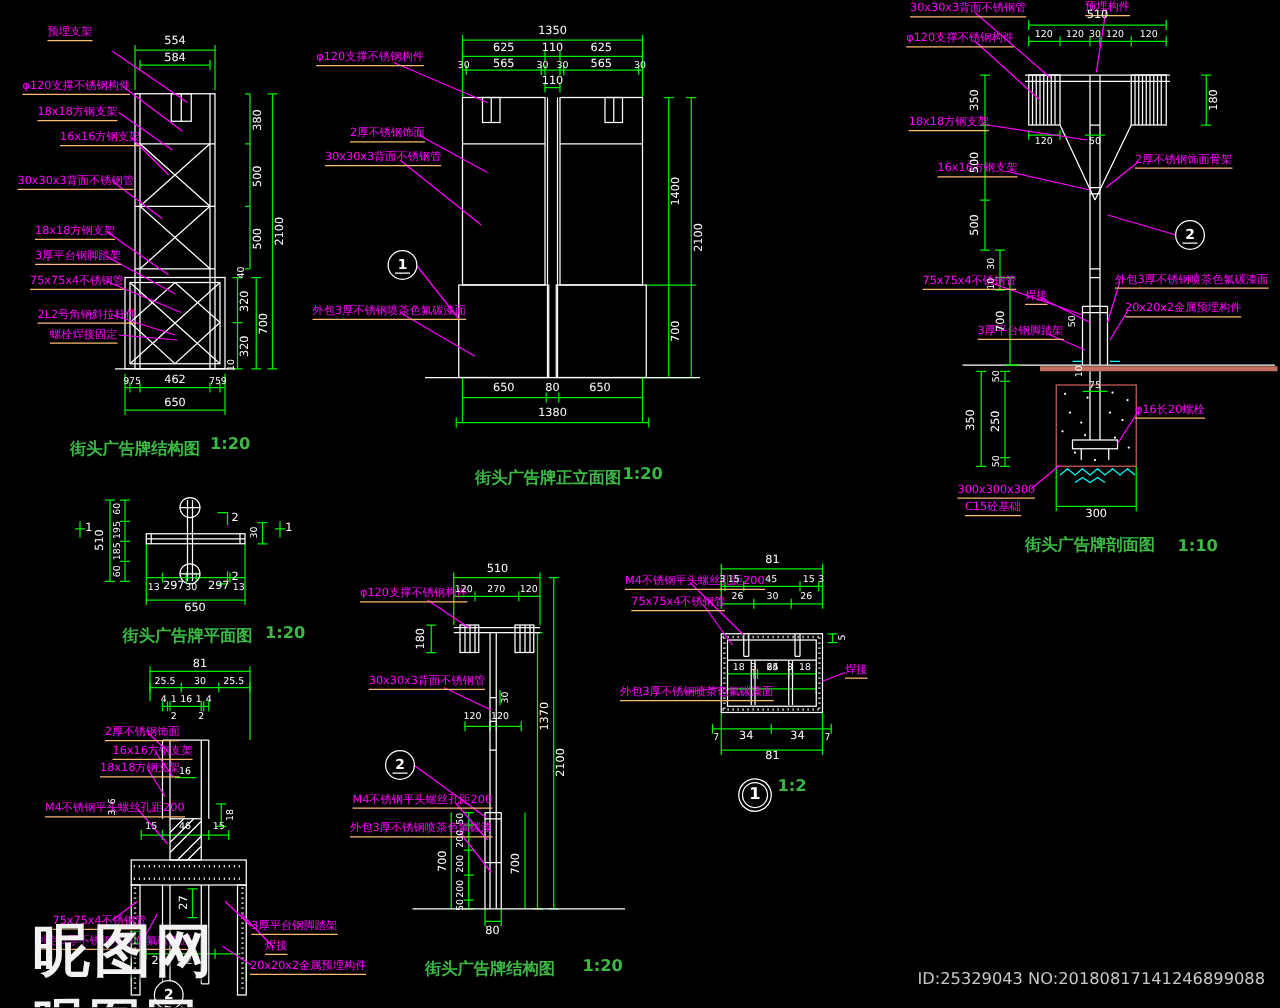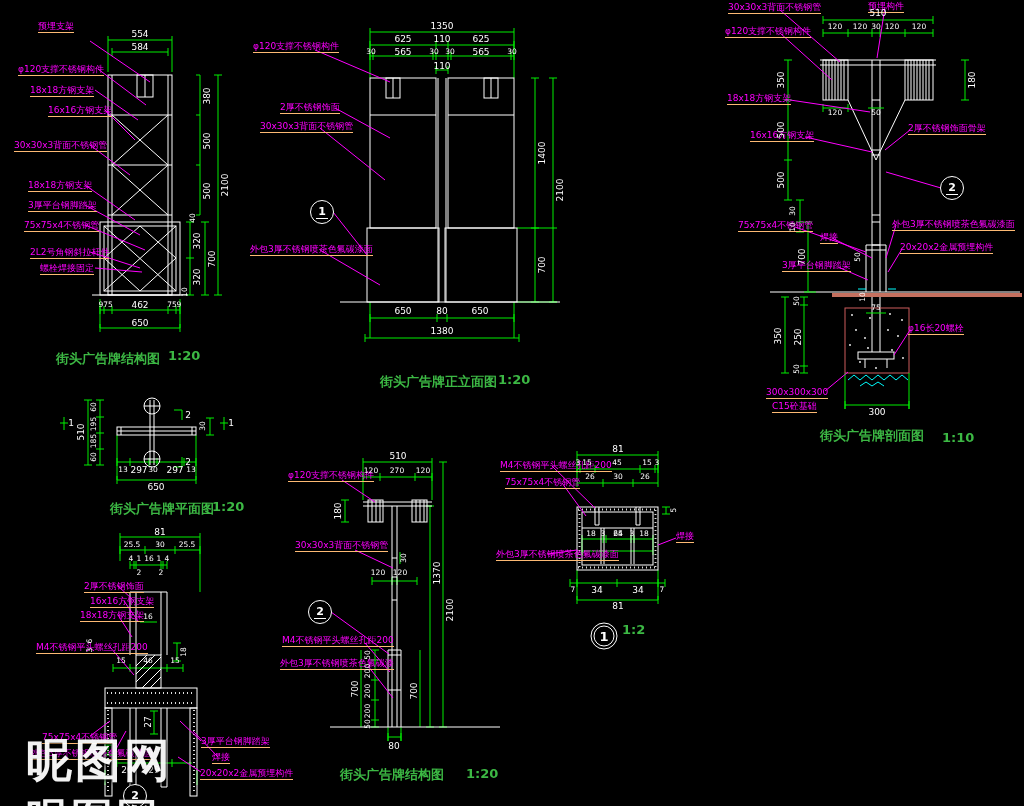--- a/index.html
+++ b/index.html
@@ -258,21 +258,21 @@
     <span class="d dv ds" style="left:54px;top:34px">195</span>
     <span class="d dv ds" style="left:54px;top:51px">185</span>
     <span class="d dv ds" style="left:54px;top:67px">60</span>
     <span class="d dv ds" style="left:163px;top:36px">30</span>
     <span class="d ds" style="left:83px;top:80px">13</span>
     <span class="d" style="left:99px;top:80px">297</span>
     <span class="d ds" style="left:113px;top:80px">30</span>
     <span class="d" style="left:135px;top:80px">297</span>
     <span class="d ds" style="left:151px;top:80px">13</span>
     <span class="d" style="left:116px;top:97px">650</span>
-    <span class="ti" style="left:70px;top:110px">街头广告牌平面图</span>
+    <span class="ti" style="left:58px;top:110px">街头广告牌平面图</span>
     <span class="ti" style="left:172px;top:109px">1:20</span>
   </div>
 
   <div class="view" style="left:20px;top:525px;width:260px;height:281px;">
     <svg width="260" height="281">
       <g stroke="#00ee00" fill="none" stroke-width="1">
         <path d="M100 12H180M100 8V16M180 8V16M100 25H180M100 21V29M125 21V29M155 21V29M180 21V29"></path>
         <path d="M110 40H147M110 36V44M114 36V44M116 36V44M141 36V44M143 36V44M147 36V44M100 16V36M180 16V67"></path>
         <path d="M120 97H137M157 118V136M153 118H161M153 136H161M93 143H163M93 139V147M110 139V147M147 139V147M163 139V147"></path>
         <path d="M134 186V209M130 186H138M130 209H138M88 220V230M84 220H92M84 230H92M97 238H172M97 234V242M117 234V242M152 234V242M85 245V260M177 245V260"></path>
@@ -431,14 +431,15 @@
     <span class="d ds" style="left:172px;top:150px">7</span>
     <span class="d" style="left:128px;top:166px">81</span>
     <span class="flag" style="left:114px;top:196px;font-size:13px;font-weight:bold">1</span>
     <span class="ti" style="left:132px;top:182px">1:2</span>
   </div>
 
   <div class="wm" style="left:26px;top:730px">
     <span class="cn">昵图网</span>
   </div>
   <div id="wm-partial">昵图网</div>
+  <div id="idline">ID:25329043 NO:20180817141246899088</div>
 
 </div>
 
 </body></html>

